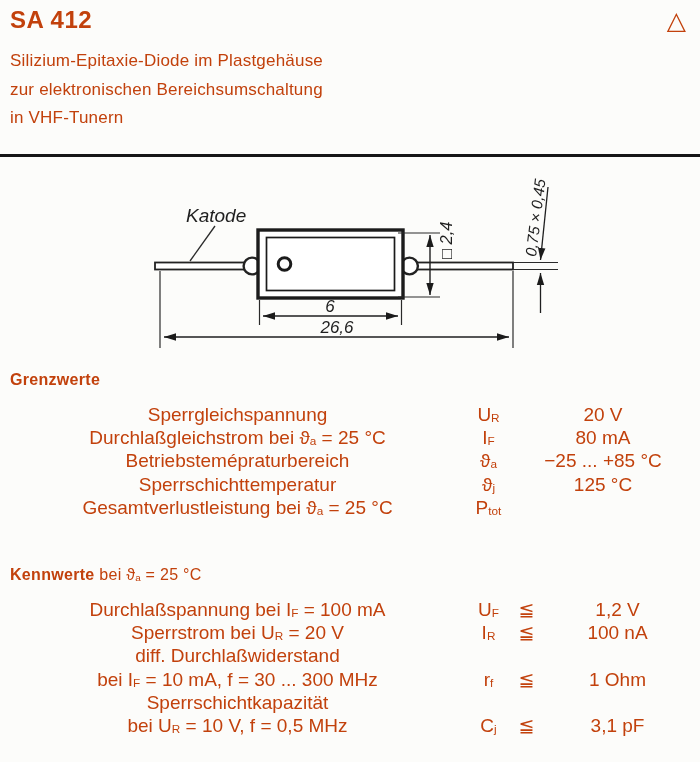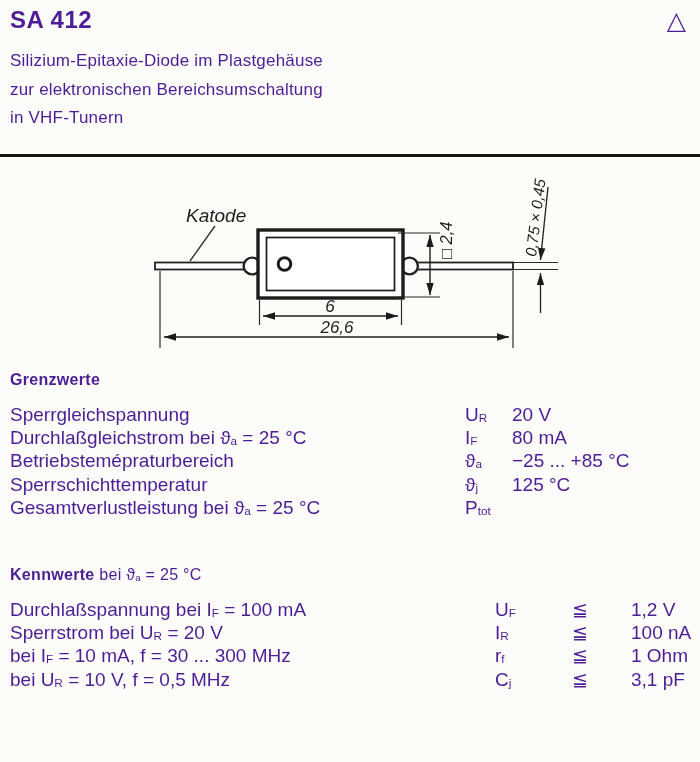--- a/index.html
+++ b/index.html
@@ -1,18 +1,18 @@
 <!DOCTYPE html>
 <html><head>
 <meta charset="utf-8">
 <style>
   html,body{margin:0;padding:0;background:#e8e8e4;}
   .page{
     position:relative;width:700px;height:762px;margin:0 auto;
-    background:#fcfcfa;color:#4c1d95;
+    background:#fcfcfa;color:#c2410c;
     font-family:"Liberation Sans",sans-serif;
     overflow:hidden;
   }
   
   .part-number{
     position:absolute;left:10px;top:6px;margin:0;
     font-size:24px;font-weight:700;letter-spacing:.5px;
   }
   .revision-tri{
     position:absolute;right:14px;top:8px;
@@ -32,22 +32,22 @@
   .fig .dimtxt{font-style:italic;font-family:"Liberation Sans",sans-serif;}
   
   .section{position:absolute;left:10px;width:684px;}
   .sec-limits{top:371px;}
   .sec-char{top:566px;}
   .sec-heading{
     margin:0 0 14px 0;font-size:16px;font-weight:700;letter-spacing:.3px;
   }
   .sec-heading .cond{font-weight:400;}
   .rows{font-size:19px;line-height:23.2px;}
-  .row{display:grid;grid-template-columns:455px 47px 1fr;}
-  .sec-char .row{grid-template-columns:455px 47px 29px 1fr;gap:30px;}
+  .row{display:grid;grid-template-columns:455px 47px 1fr;text-align:center;}
+  .sec-char .row{grid-template-columns:455px 47px 29px 1fr;}
   .row span{white-space:nowrap;}
   sub{font-size:.62em;vertical-align:-0.12em;line-height:0;letter-spacing:0;}
 </style>
 </head>
 <body>
 
 <div class="page">
 
   <h1 class="part-number">SA 412</h1>
   <span class="revision-tri">△</span>
@@ -149,31 +149,33 @@
         <span>≦</span>
         <span>1,2 V</span>
       </div>
       <div class="row">
         <span>Sperrstrom bei U<sub>R</sub> = 20 V</span>
         <span>I<sub>R</sub></span>
         <span>≦</span>
         <span>100 nA</span>
       </div>
       <div class="row">
+        <span>diff. Durchlaßwiderstand</span>
         <span></span>
         <span></span>
         <span></span>
       </div>
       <div class="row">
         <span>bei I<sub>F</sub> = 10 mA, f = 30 ... 300 MHz</span>
         <span>r<sub>f</sub></span>
         <span>≦</span>
         <span>1 Ohm</span>
       </div>
       <div class="row">
+        <span>Sperrschichtkapazität</span>
         <span></span>
         <span></span>
         <span></span>
       </div>
       <div class="row">
         <span>bei U<sub>R</sub> = 10 V, f = 0,5 MHz</span>
         <span>C<sub>j</sub></span>
         <span>≦</span>
         <span>3,1 pF</span>
       </div>

